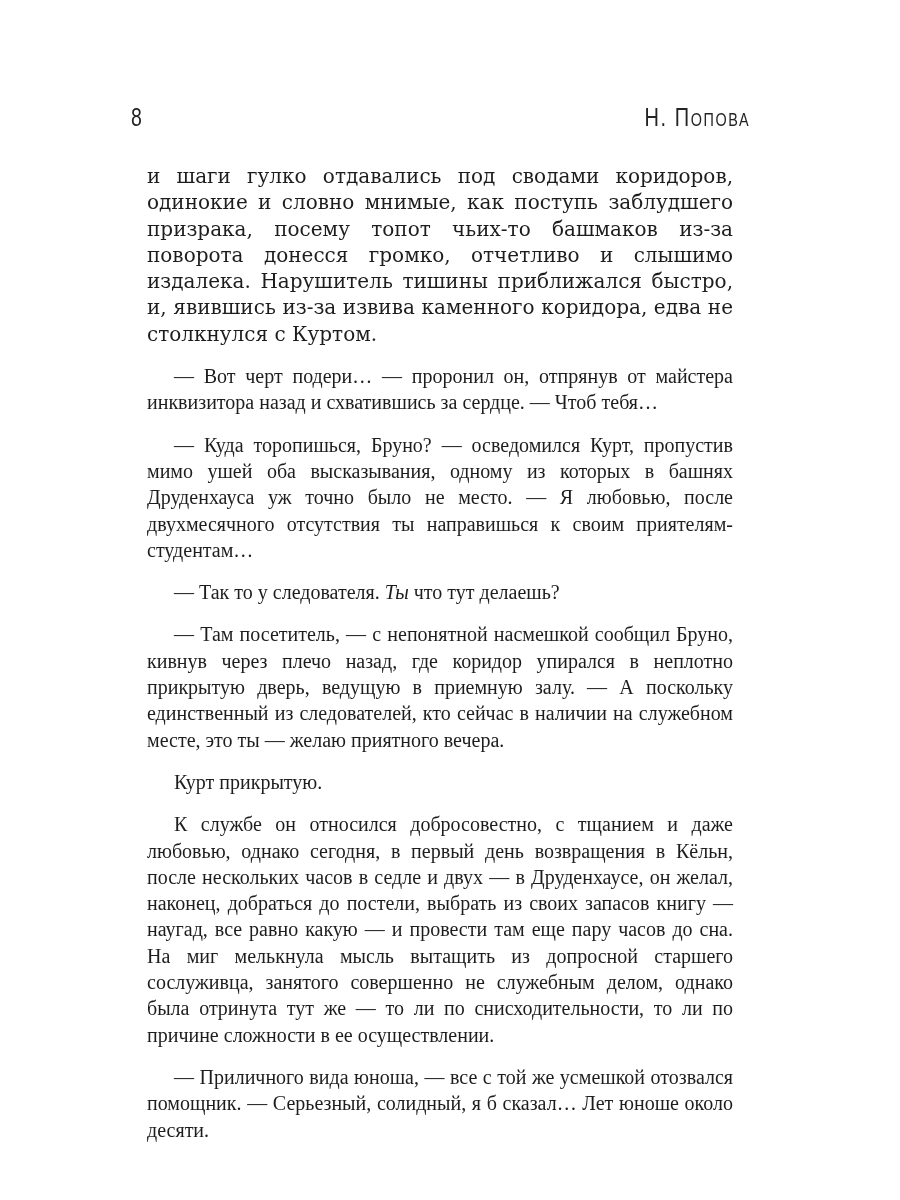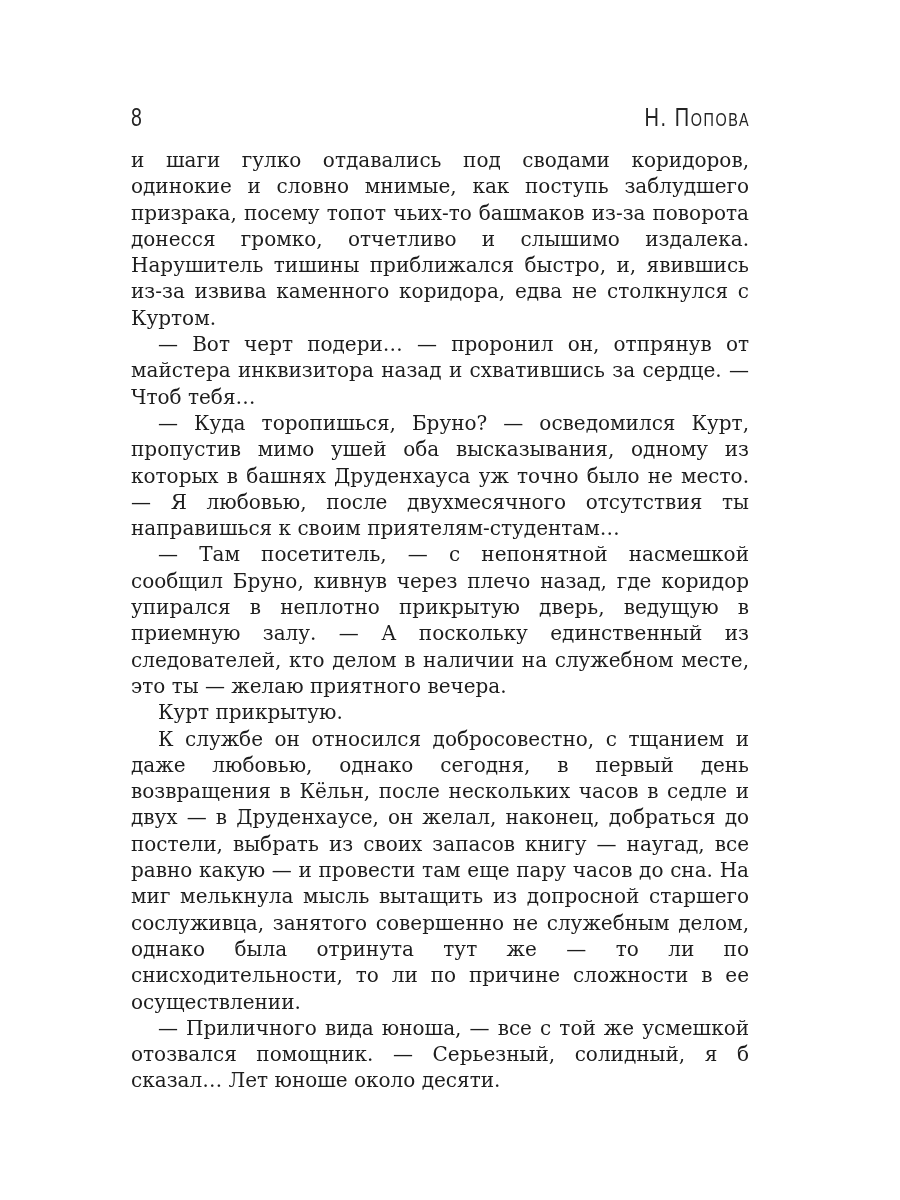--- a/index.html
+++ b/index.html
@@ -46,38 +46,40 @@
     position: absolute;
     left: 131px;
     top: 147px;
     width: 618px;
     font-size: 20px;
     line-height: 26.3px;
     text-align: justify;
     color: #1d1d1d;
   }
   .para {
-    margin: 0;
+    margin: 16px;
     padding: 0;
   }
   .para.indent {
     text-indent: 27px;
+    font-family: Liberation Serif, serif;
   }
   .para i {
     font-style: italic;
   }
 </style>
 </head>
 <body>
 
 <div class="page">
   <div class="page-number">8</div>
   <div class="running-title">Н. Попова</div>
   <div class="text-block">
       <p class="para">и шаги гулко отдавались под сводами коридоров, одинокие и словно мнимые, как поступь заблудшего призрака, посему топот чьих-то башмаков из-за поворота донесся громко, отчетливо и слышимо издалека. Нарушитель тишины приближался быстро, и, явившись из-за извива каменного коридора, едва не столкнулся с Куртом.</p>
       <p class="para indent">— Вот черт подери… — проронил он, отпрянув от майстера инквизитора назад и схватившись за сердце. — Чтоб тебя…</p>
       <p class="para indent">— Куда торопишься, Бруно? — осведомился Курт, пропустив мимо ушей оба высказывания, одному из которых в башнях Друденхауса уж точно было не место. — Я любовью, после двухмесячного отсутствия ты направишься к своим приятелям-студентам…</p>
-      <p class="para indent">— Там посетитель, — с непонятной насмешкой сообщил Бруно, кивнув через плечо назад, где коридор упирался в неплотно прикрытую дверь, ведущую в приемную залу. — А поскольку единственный из следователей, кто делом в наличии на служебном месте, это ты — желаю приятного вечера.</p>
+      <p class="para indent">— Так то у следователя. <i>Ты</i> что тут делаешь?</p>
+      <p class="para indent">— Там посетитель, — с непонятной насмешкой сообщил Бруно, кивнув через плечо назад, где коридор упирался в неплотно прикрытую дверь, ведущую в приемную залу. — А поскольку единственный из следователей, кто сейчас в наличии на служебном месте, это ты — желаю приятного вечера.</p>
       <p class="para indent">Курт прикрытую.</p>
       <p class="para indent">К службе он относился добросовестно, с тщанием и даже любовью, однако сегодня, в первый день возвращения в Кёльн, после нескольких часов в седле и двух — в Друденхаусе, он желал, наконец, добраться до постели, выбрать из своих запасов книгу — наугад, все равно какую — и провести там еще пару часов до сна. На миг мелькнула мысль вытащить из допросной старшего сослуживца, занятого совершенно не служебным делом, однако была отринута тут же — то ли по снисходительности, то ли по причине сложности в ее осуществлении.</p>
       <p class="para indent">— Приличного вида юноша, — все с той же усмешкой отозвался помощник. — Серьезный, солидный, я б сказал… Лет юноше около десяти.</p>
     </div>
 </div>
 
 </body></html>

